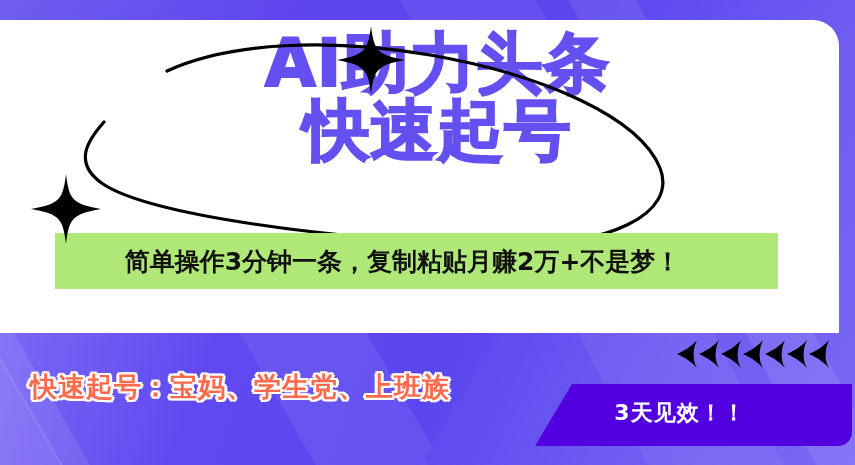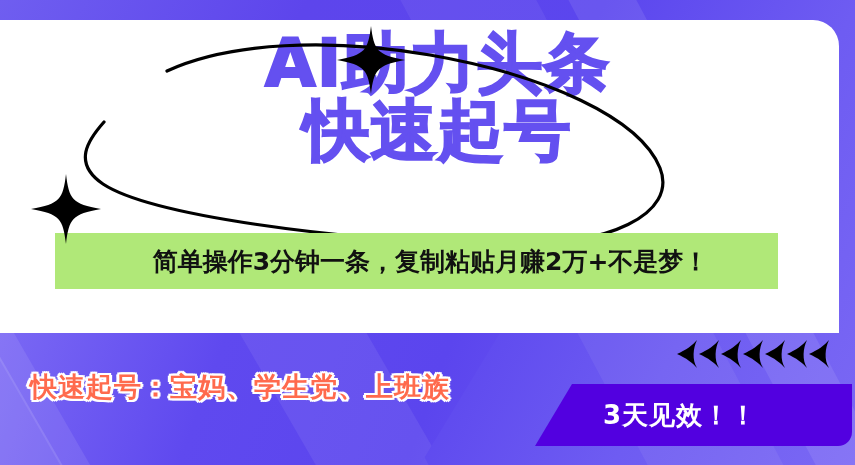--- a/index.html
+++ b/index.html
@@ -73,21 +73,21 @@
   
   #green-band {
     position: absolute;
     left: 55px; top: 233px;
     width: 723px; height: 56px;
     background: #b0e878;
     z-index: 8;
   }
   #subtitle {
     position: absolute;
-    left: 69px; top: 245px;
+    left: 41px; top: 245px;
     width: 723px;
     text-align: center;
     z-index: 9;
     font-family: "DejaVu Sans", "Liberation Sans", sans-serif;
     font-weight: 900;
     font-size: 25px;
     color: #111111;
     letter-spacing: 0px;
     white-space: nowrap;
     pointer-events: none;
@@ -143,21 +143,21 @@
     z-index: 5;
   }
   #cta-text {
     position: absolute;
     left: 520px; top: 398px;
     width: 320px;
     text-align: center;
     z-index: 10;
     font-family: "DejaVu Sans", "Liberation Sans", sans-serif;
     font-weight: 700;
-    font-size: 26px;
+    font-size: 22px;
     color: #ffffff;
     letter-spacing: 1px;
     white-space: nowrap;
     pointer-events: none;
   }
 
   
   #arrow-row {
     position: absolute;
     left: 676px; top: 339px;

